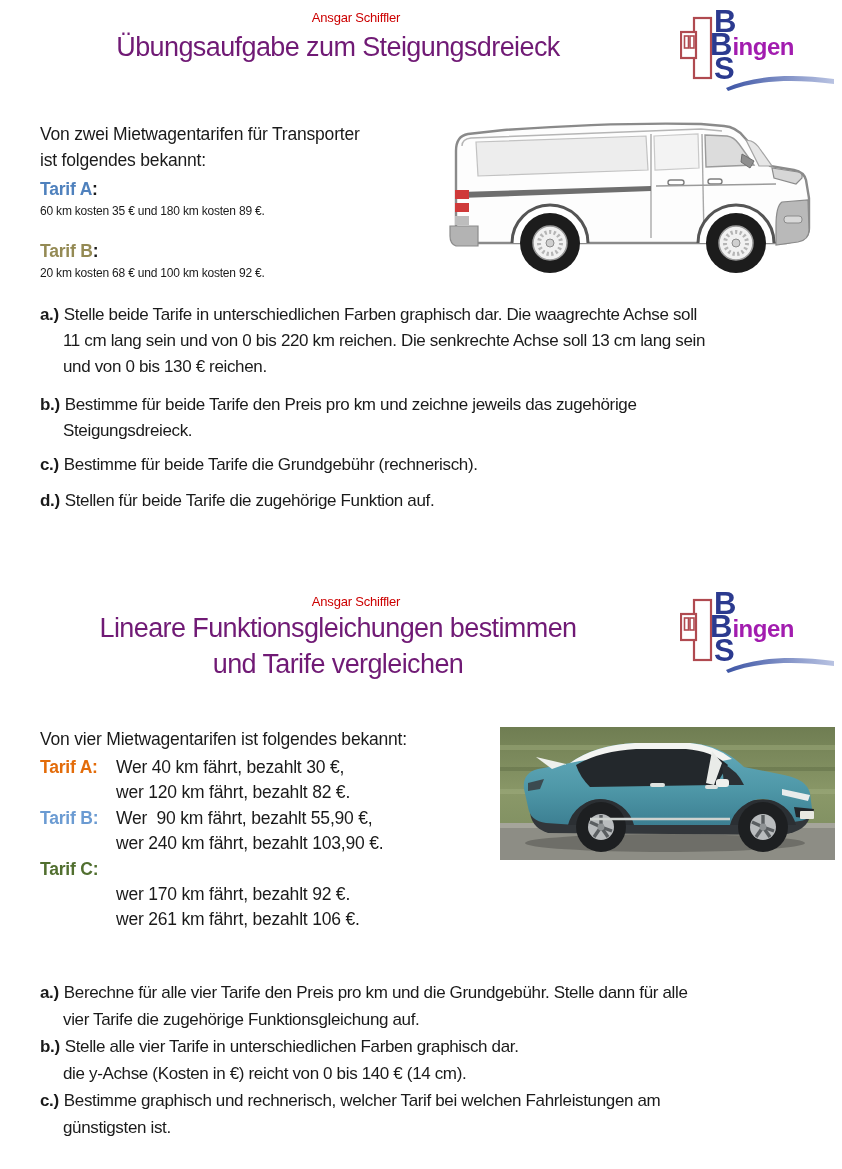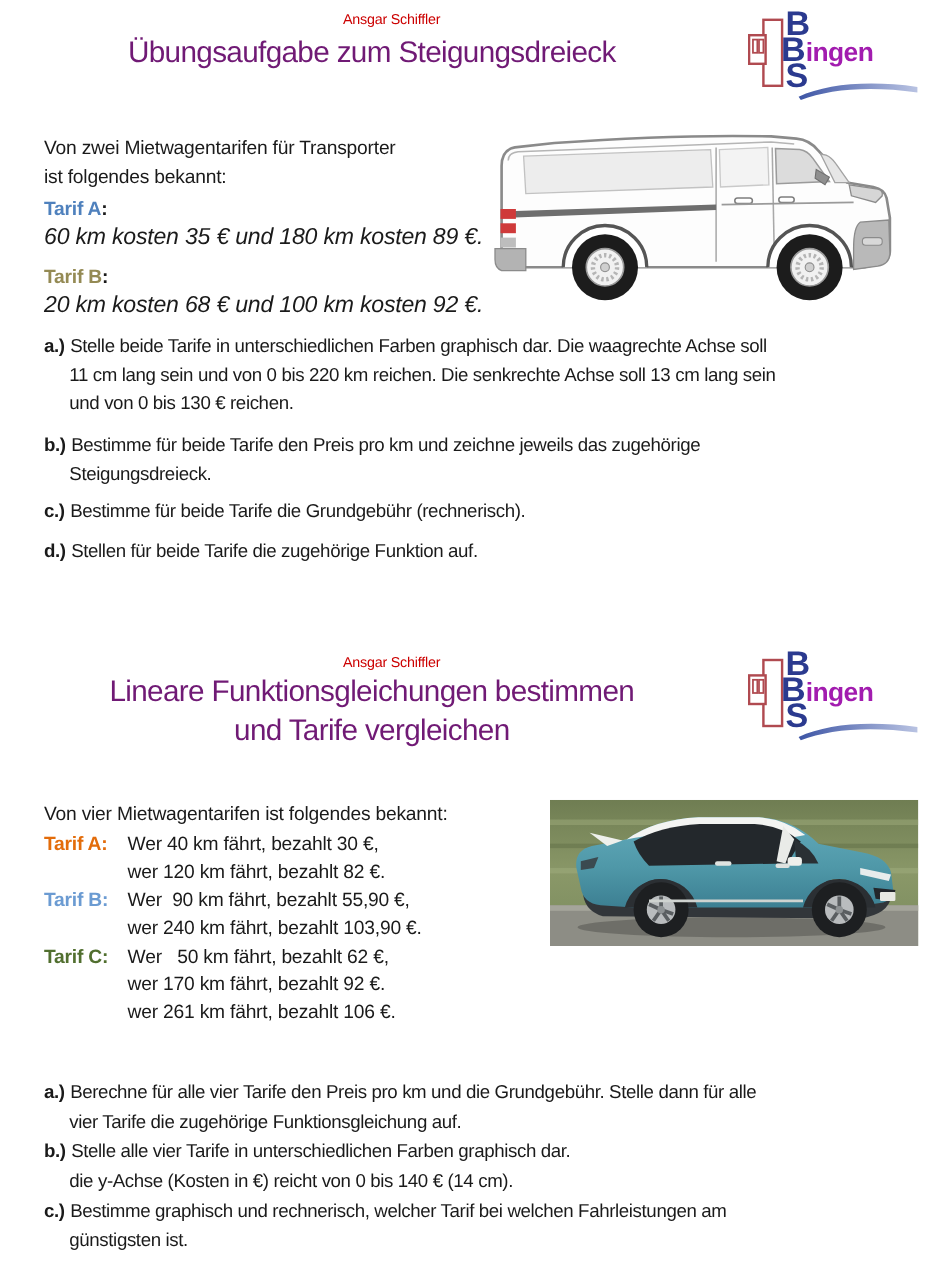--- a/index.html
+++ b/index.html
@@ -24,21 +24,21 @@
   .logo .row2 { position:absolute; left:34px; top:25px; font-weight:bold; font-size:31px; line-height:24px; }
   .logo .row2 .bb { color:#2b3a8f; }
   .logo .row2 .ing { color:#a21caf; font-size:24px; letter-spacing:-0.5px; }
   .logo .s1 { left:38px; top:49px; }
   .logo .swoosh { position:absolute; left:48px; top:64px; }
 
   
   .txt { position:absolute; font-size:17.5px; letter-spacing:-0.2px; line-height:25.5px; color:#1a1a1a; }
   .tarif-label { position:absolute; font-size:17.5px; font-weight:bold; letter-spacing:-0.2px; }
   .tarif-label .col { color:#1a1a1a; }
-  .tarif-text { position:absolute; font-size:21px; letter-spacing:-0.2px; white-space:pre;font-style:italic; }
+  .tarif-text { position:absolute; font-size:12px; letter-spacing:-0.2px; white-space:pre; }
 
   
   .items { position:absolute; left:40px; width:792px; }
   .iline { font-size:17px; letter-spacing:-0.35px; line-height:26px; white-space:nowrap; }
   .iline .mk { font-weight:bold; margin-right:5px; }
   .iline.cont { padding-left:23px; }
   .items2 .iline { line-height:26.9px; }
 
   
   .trows { position:absolute; left:40px; top:755px; width:480px; }
@@ -195,21 +195,20 @@
     <div class="trow">
         <span class="tlabel" style="color: rgb(107, 155, 210);">Tarif B:</span>
         <span class="ttext">Wer  90 km fährt, bezahlt 55,90 €,</span>
       </div>
     <div class="trow">
         <span class="tlabel"></span>
         <span class="ttext">wer 240 km fährt, bezahlt 103,90 €.</span>
       </div>
     <div class="trow">
         <span class="tlabel" style="color: rgb(81, 111, 47);">Tarif C:</span>
-        <span class="ttext">Wer   50 km fährt, bezahlt 62 €,</span>
       </div>
     <div class="trow">
         <span class="tlabel"></span>
         <span class="ttext">wer 170 km fährt, bezahlt 92 €.</span>
       </div>
     <div class="trow">
         <span class="tlabel"></span>
         <span class="ttext">wer 261 km fährt, bezahlt 106 €.</span>
       </div>
   </div>

